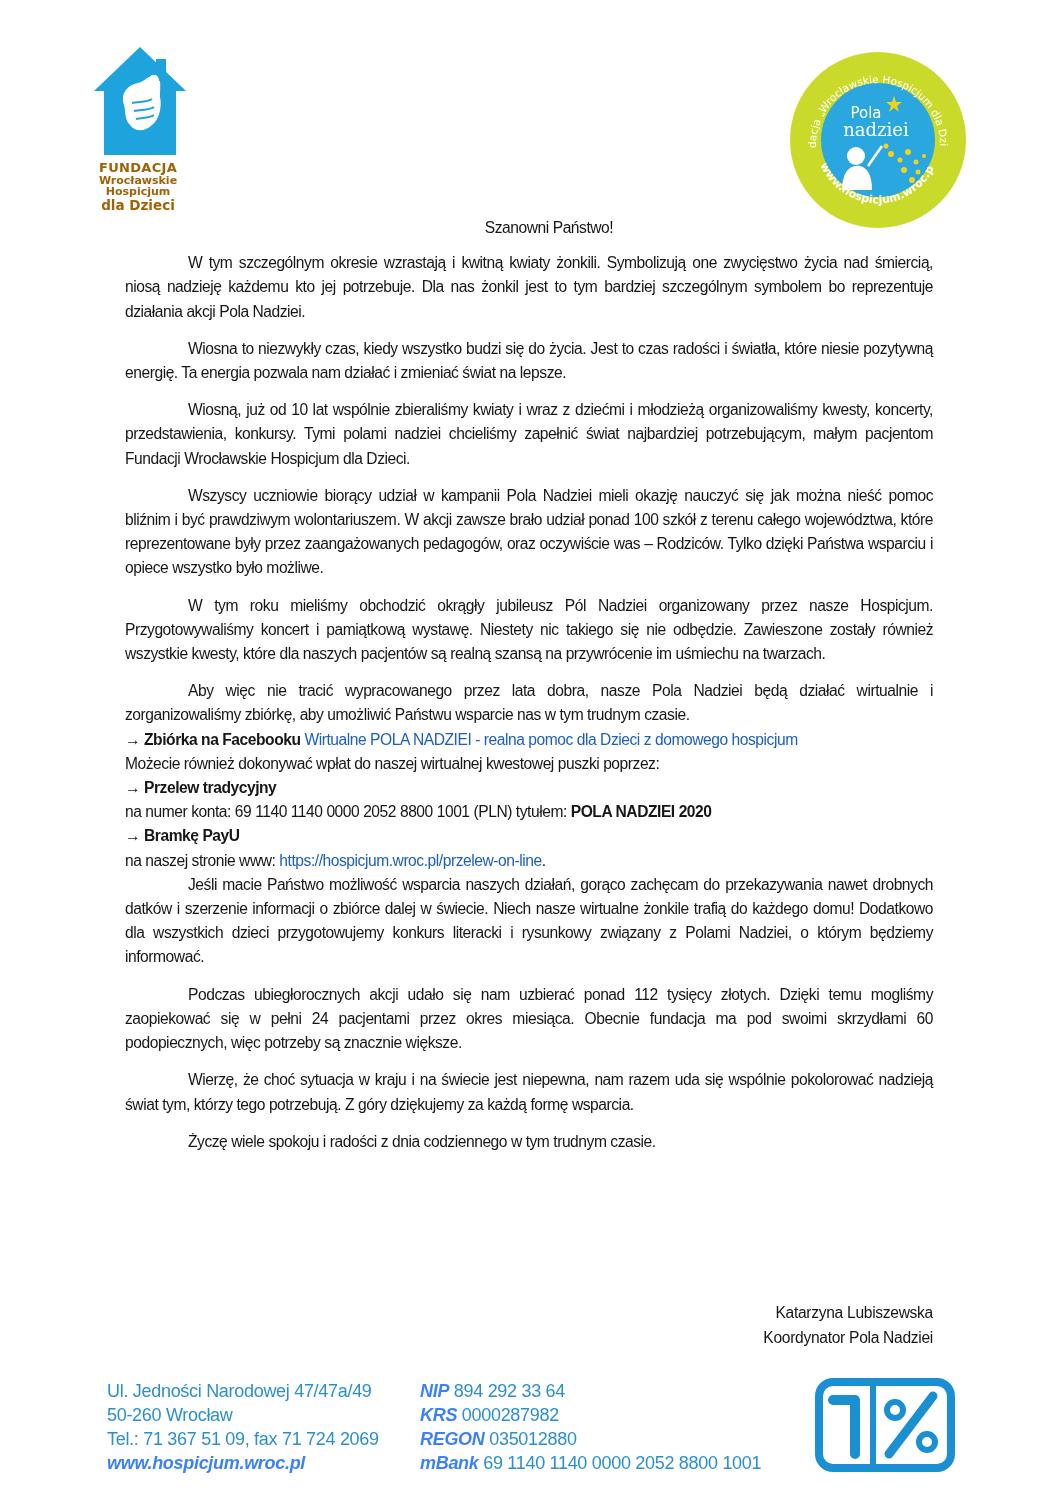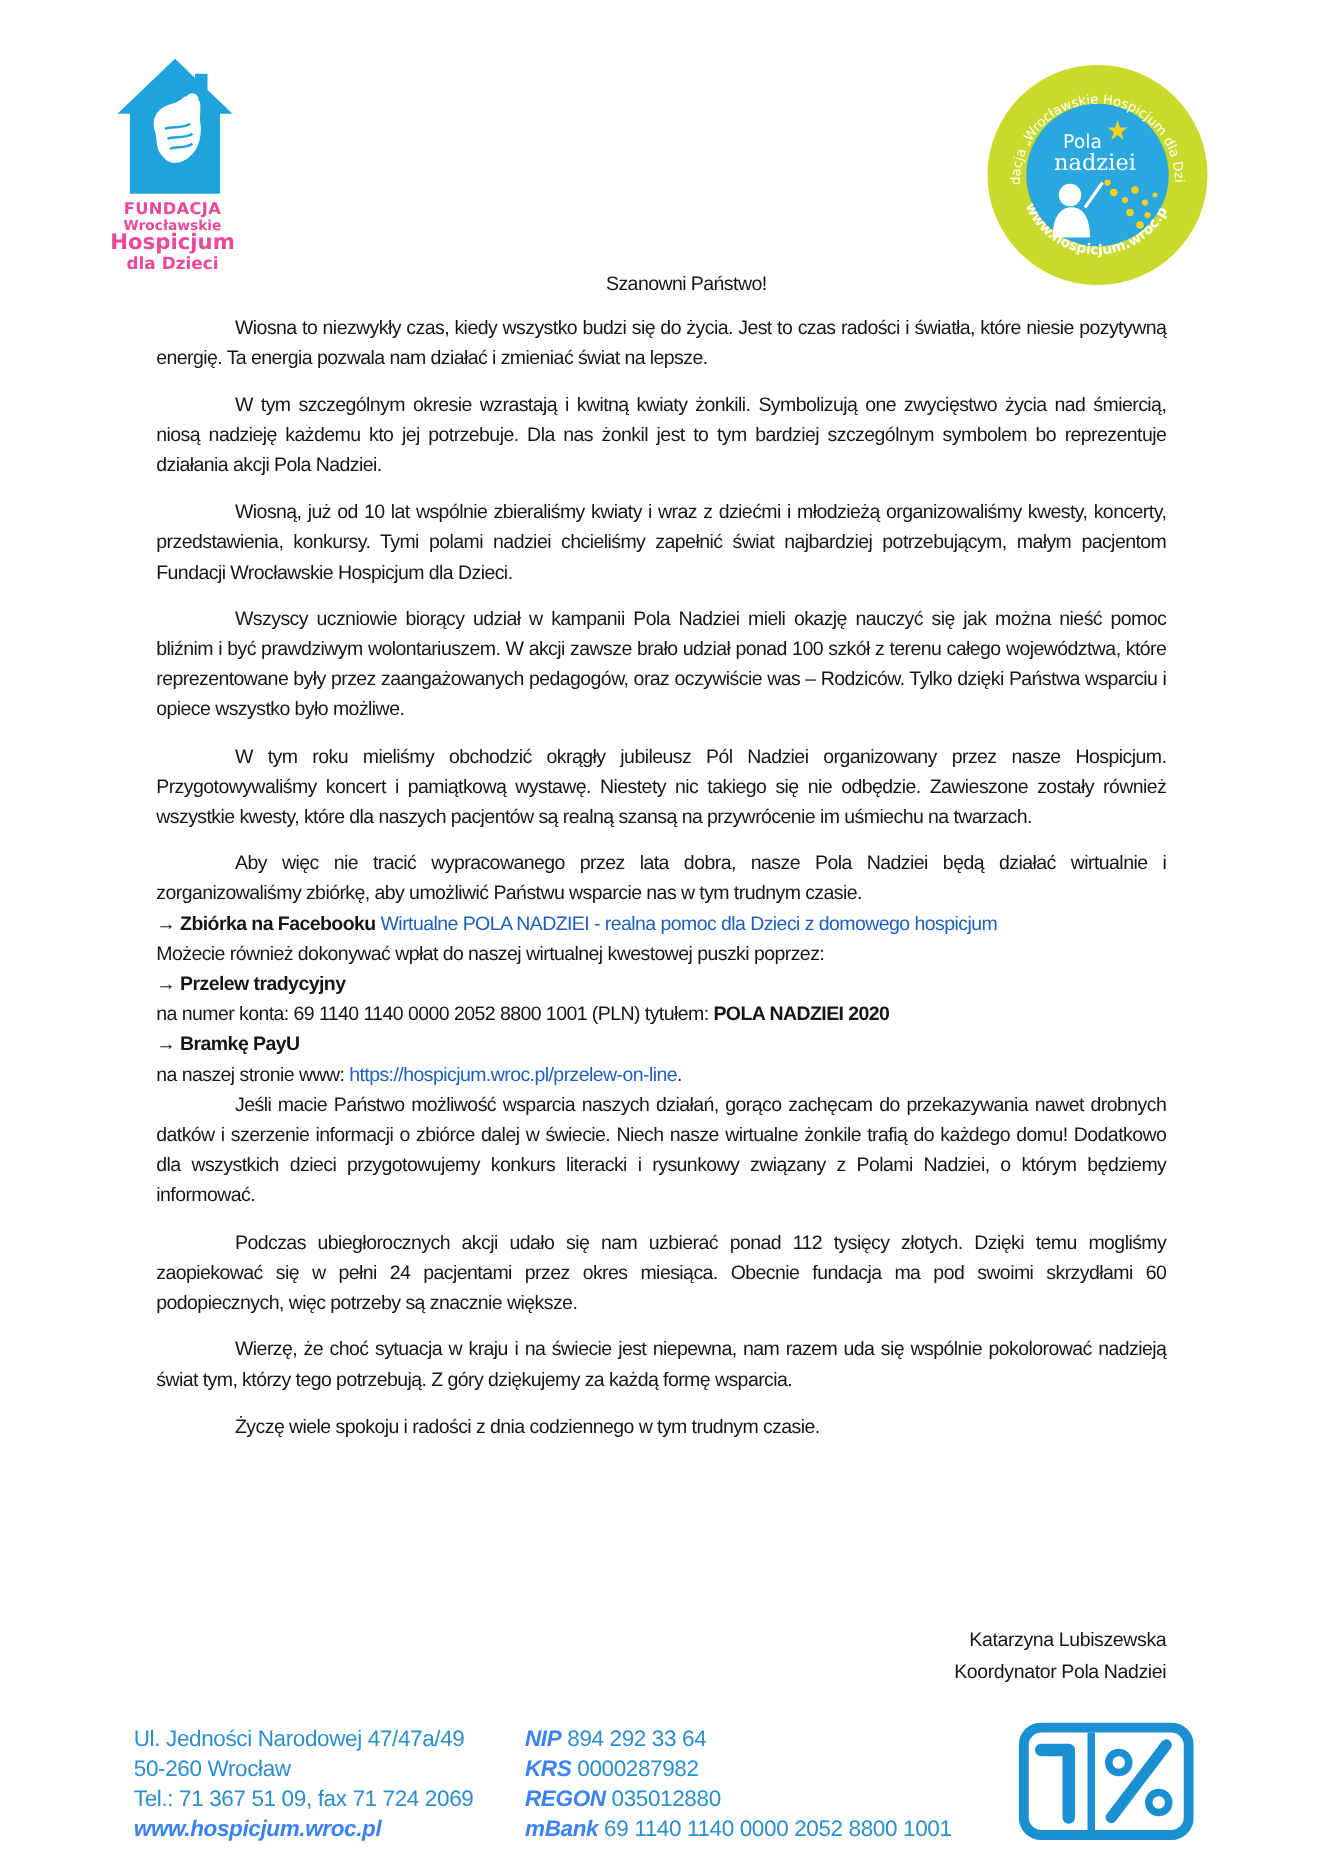--- a/index.html
+++ b/index.html
@@ -3,25 +3,25 @@
 <meta charset="utf-8">
 <style>
   html, body { margin: 0; padding: 0; background: #ffffff; }
   body { width: 1058px; height: 1497px; position: relative; overflow: hidden;
          font-family: "Liberation Sans Narrow", "Liberation Sans", sans-serif; color: #111; }
   .page { position: absolute; inset: 0; }
 
   
   .logo-fundacja { position: absolute; left: 88px; top: 45px; width: 124px; }
   .logo-fundacja svg { display: block; margin-left: 2px; }
-  .logo-fundacja .lf-text { text-align: center; color: #ec4899; font-weight: bold;
+  .logo-fundacja .lf-text { text-align: center; color: #a16207; font-weight: bold;
         font-family: "DejaVu Sans", sans-serif; line-height: 1.05; margin-top: 4px; width: 100px; }
   .lf-text .l1 { font-size: 13px; letter-spacing: 0.3px; }
   .lf-text .l2 { font-size: 11px; }
-  .lf-text .l3 { font-size: 17px; }
+  .lf-text .l3 { font-size: 11px; }
   .lf-text .l4 { font-size: 13.5px; }
 
   .logo-pola { position: absolute; left: 788px; top: 50px; width: 180px; height: 180px; }
 
   
   .letter { position: absolute; left: 125px; top: 216px; width: 808px;
             font-family: "Liberation Sans", sans-serif; font-size: 15.6px; line-height: 24.2px;
             letter-spacing: -0.45px; color: #161616; }
   .salutation { text-align: center; margin: 0 0 11px 0; padding-left: 40px; }
   .letter p { margin: 0 0 13px 0; text-align: justify; text-indent: 63px; }
@@ -94,22 +94,22 @@
       <g fill="#ffffff">
         <circle cx="68" cy="106" r="9"></circle>
         <path d="M54 140 C54 122 62 114 72 116 C80 118 84 126 84 140 Z"></path>
         <path d="M80 116 L94 96" stroke="#ffffff" stroke-width="2.5"></path>
       </g>
     </svg>
   </div>
 
   <div class="letter">
     <div class="salutation">Szanowni Państwo!</div>
+    <p>W tym szczególnym okresie wzrastają i kwitną kwiaty żonkili. Symbolizują one zwycięstwo życia nad śmiercią, niosą nadzieję każdemu kto jej potrzebuje. Dla nas żonkil jest to tym bardziej szczególnym symbolem bo reprezentuje działania akcji Pola Nadziei.</p>
     <p>Wiosna to niezwykły czas, kiedy wszystko budzi się do życia. Jest to czas radości i światła, które niesie pozytywną energię. Ta energia pozwala nam działać i zmieniać świat na lepsze.</p>
-    <p>W tym szczególnym okresie wzrastają i kwitną kwiaty żonkili. Symbolizują one zwycięstwo życia nad śmiercią, niosą nadzieję każdemu kto jej potrzebuje. Dla nas żonkil jest to tym bardziej szczególnym symbolem bo reprezentuje działania akcji Pola Nadziei.</p>
     <p>Wiosną, już od 10 lat wspólnie zbieraliśmy kwiaty i wraz z dziećmi i młodzieżą organizowaliśmy kwesty, koncerty, przedstawienia, konkursy. Tymi polami nadziei chcieliśmy zapełnić świat najbardziej potrzebującym, małym pacjentom Fundacji Wrocławskie Hospicjum dla Dzieci.</p>
     <p>Wszyscy uczniowie biorący udział w kampanii Pola Nadziei mieli okazję nauczyć się jak można nieść pomoc bliźnim i być prawdziwym wolontariuszem. W akcji zawsze brało udział ponad 100 szkół z terenu całego województwa, które reprezentowane były przez zaangażowanych pedagogów, oraz oczywiście was – Rodziców. Tylko dzięki Państwa wsparciu i opiece wszystko było możliwe.</p>
     <p>W tym roku mieliśmy obchodzić okrągły jubileusz Pól Nadziei organizowany przez nasze Hospicjum. Przygotowywaliśmy koncert i pamiątkową wystawę. Niestety nic takiego się nie odbędzie. Zawieszone zostały również wszystkie kwesty, które dla naszych pacjentów są realną szansą na przywrócenie im uśmiechu na twarzach.</p>
     <p class="tight">Aby więc nie tracić wypracowanego przez lata dobra, nasze Pola Nadziei będą działać wirtualnie i zorganizowaliśmy zbiórkę, aby umożliwić Państwu wsparcie nas w tym trudnym czasie.</p>
 
     <p class="noind">
       <span class="b">→ Zbiórka na Facebooku</span>
       <a>Wirtualne POLA NADZIEI - realna pomoc dla Dzieci z domowego hospicjum</a>
     </p>
     <p class="noind">Możecie również dokonywać wpłat do naszej wirtualnej kwestowej puszki poprzez:</p>

